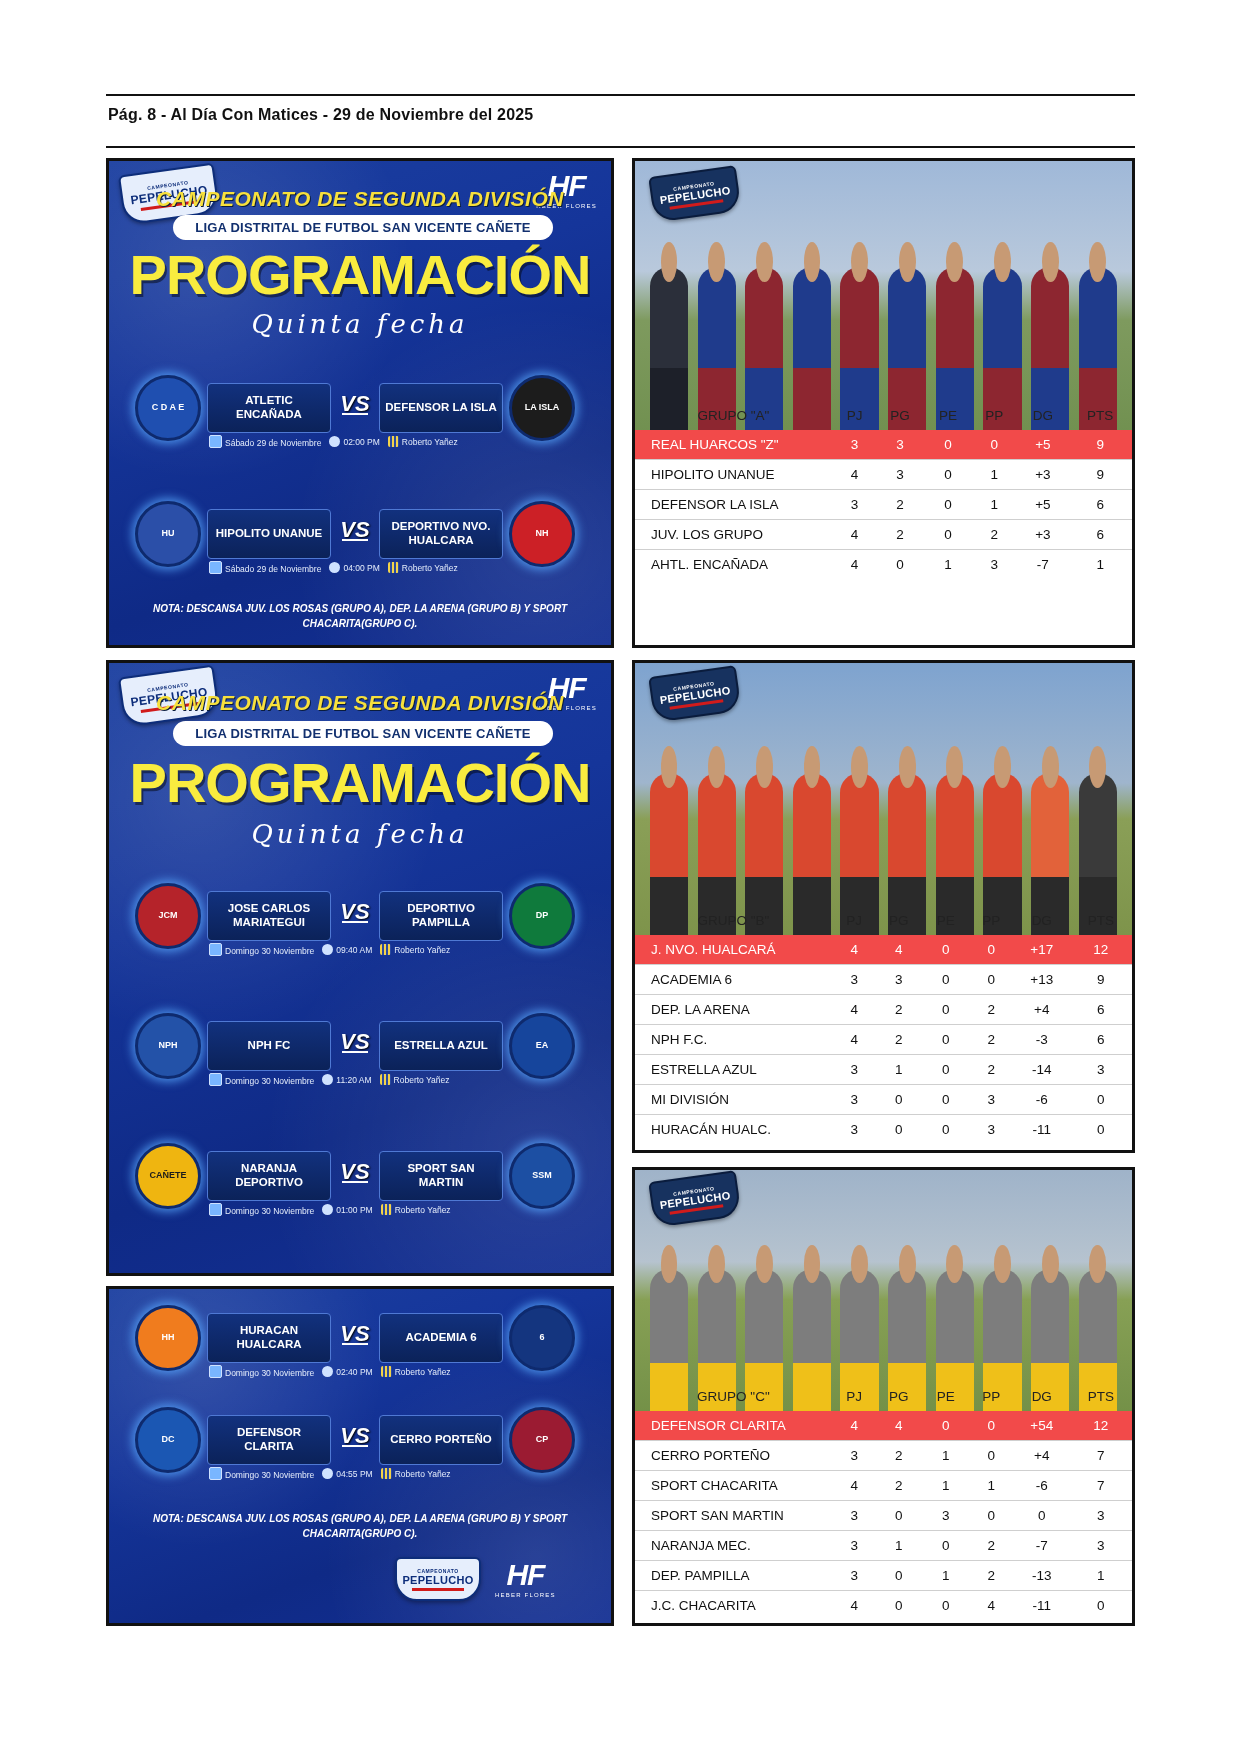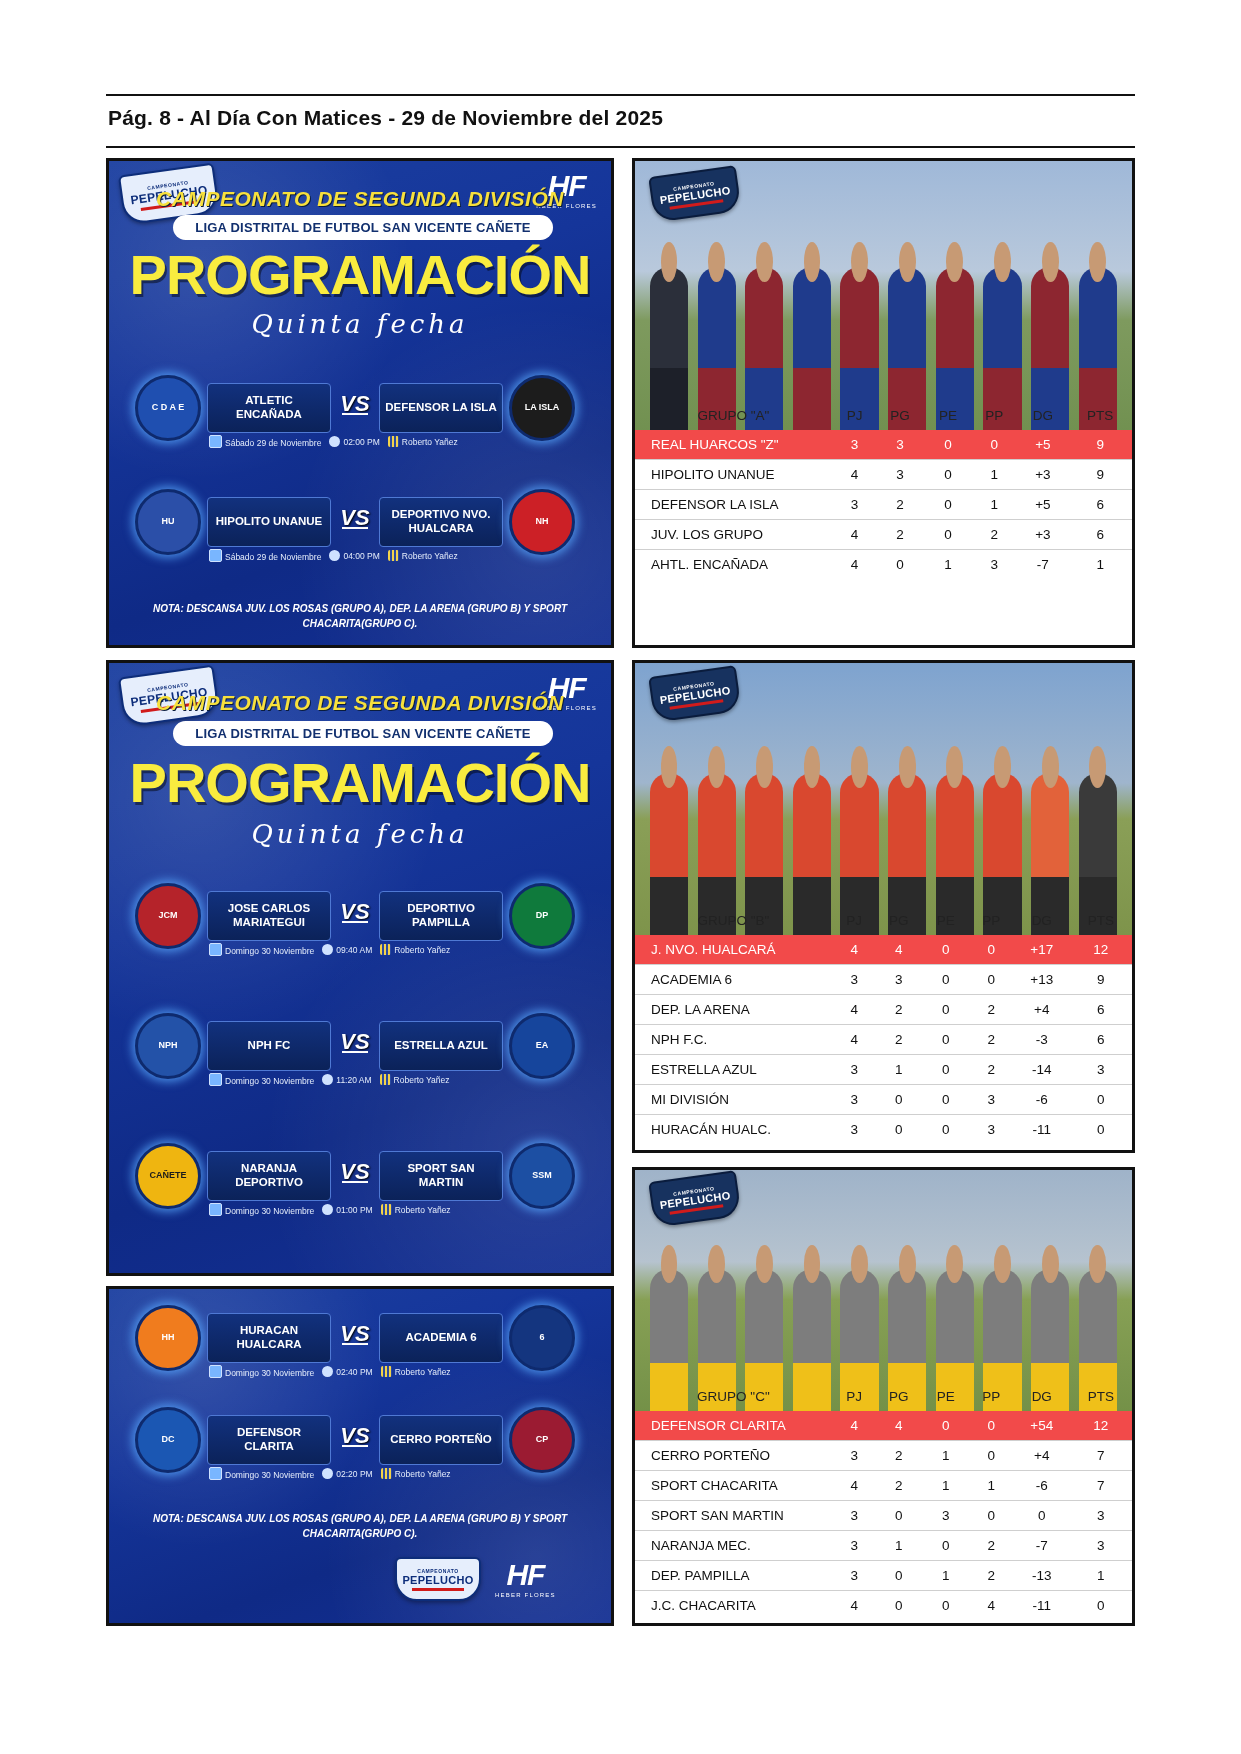--- a/index.html
+++ b/index.html
@@ -29,21 +29,21 @@
   }
   .header-rule-bottom {
     position: absolute;
     left: 106px; top: 146px;
     width: 1029px; height: 2px;
     background: #111;
   }
   .page-head {
     position: absolute;
     left: 108px; top: 106px;
-    font-size: 21px;
+    font-size: 16px;
     font-weight: bold;
     color: #111;
     letter-spacing: 0.2px;
   }
   
   .block {
     position: absolute;
     box-sizing: border-box;
     border: 3px solid #111;
     overflow: hidden;
@@ -369,21 +369,21 @@
       <div class="vs"><span>VS</span><i></i></div>
       <div class="team-plate right">DEFENSOR LA ISLA</div>
       <div class="badge right" style="background:#1c1c1c;">LA ISLA</div>
       <div class="meta">
         <span><i class="ic ic-cal"></i><span>Sábado 29 de Noviembre</span></span>
         <span><i class="ic ic-clock"></i><span>02:00 PM</span></span>
         <span><i class="ic ic-net"></i><span>Roberto Yañez</span></span>
       </div>
     </div>
 
-    <div class="match" style="top:326px;">
+    <div class="match" style="top:338px;">
       <div class="badge left" style="background:#2b4fa8;">HU</div>
       <div class="team-plate left">HIPOLITO UNANUE</div>
       <div class="vs"><span>VS</span><i></i></div>
       <div class="team-plate right">DEPORTIVO NVO. HUALCARA</div>
       <div class="badge right" style="background:#cc2026;">NH</div>
       <div class="meta">
         <span><i class="ic ic-cal"></i><span>Sábado 29 de Noviembre</span></span>
         <span><i class="ic ic-clock"></i><span>04:00 PM</span></span>
         <span><i class="ic ic-net"></i><span>Roberto Yañez</span></span>
       </div>
@@ -648,21 +648,21 @@
     </div>
 
     <div class="match" style="top:116px;">
       <div class="badge left" style="background:#1b57b3;">DC</div>
       <div class="team-plate left">DEFENSOR CLARITA</div>
       <div class="vs"><span>VS</span><i></i></div>
       <div class="team-plate right">CERRO PORTEÑO</div>
       <div class="badge right" style="background:#9b1b32;">CP</div>
       <div class="meta">
         <span><i class="ic ic-cal"></i><span>Domingo 30 Noviembre</span></span>
-        <span><i class="ic ic-clock"></i><span>02:20 PM</span></span>
+        <span><i class="ic ic-clock"></i><span>04:55 PM</span></span>
         <span><i class="ic ic-net"></i><span>Roberto Yañez</span></span>
       </div>
     </div>
 
     <div class="nota" style="top:222px;">NOTA: DESCANSA JUV. LOS ROSAS (GRUPO A), DEP. LA ARENA (GRUPO B) Y SPORT CHACARITA(GRUPO C).</div>
 
     <div class="footer-logos" style="left:286px; top:268px;">
       <div class="pepelucho" style="position:relative; left:0; top:0; transform:none; width:82px; height:40px;">
         <div class="pl-top">CAMPEONATO</div>
         <div class="pl-main" style="font-size:11px;">PEPELUCHO</div>

